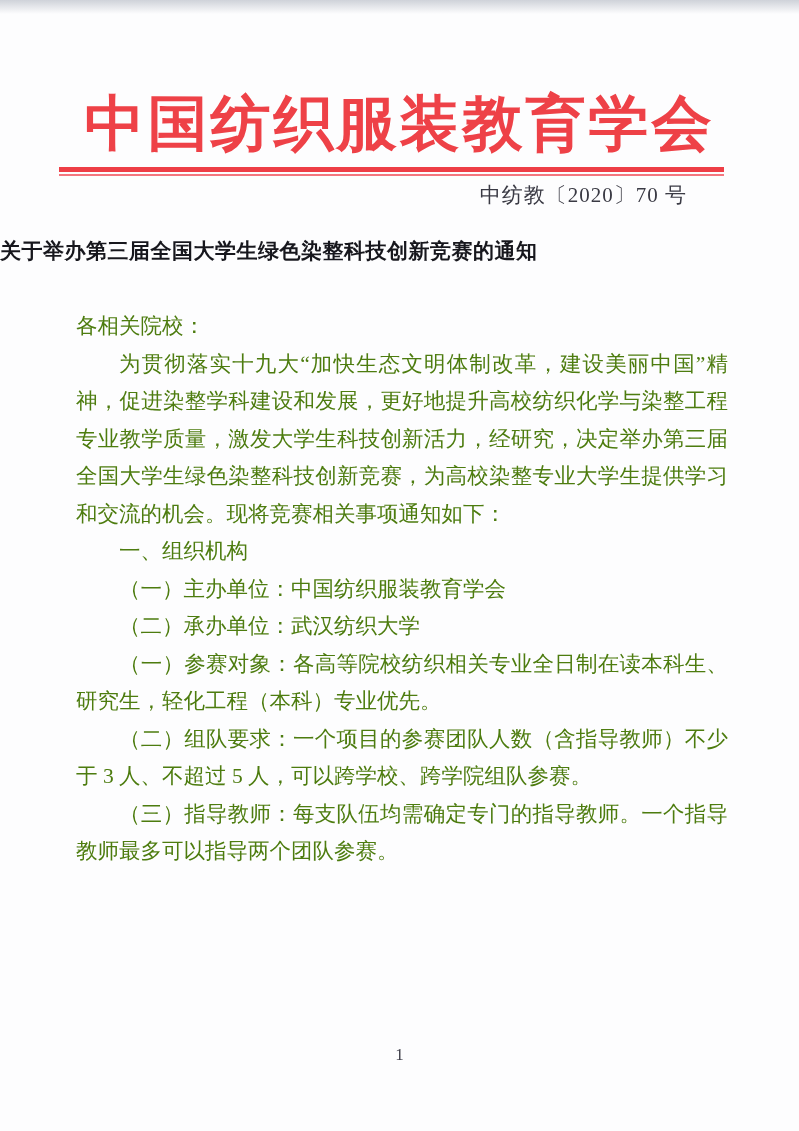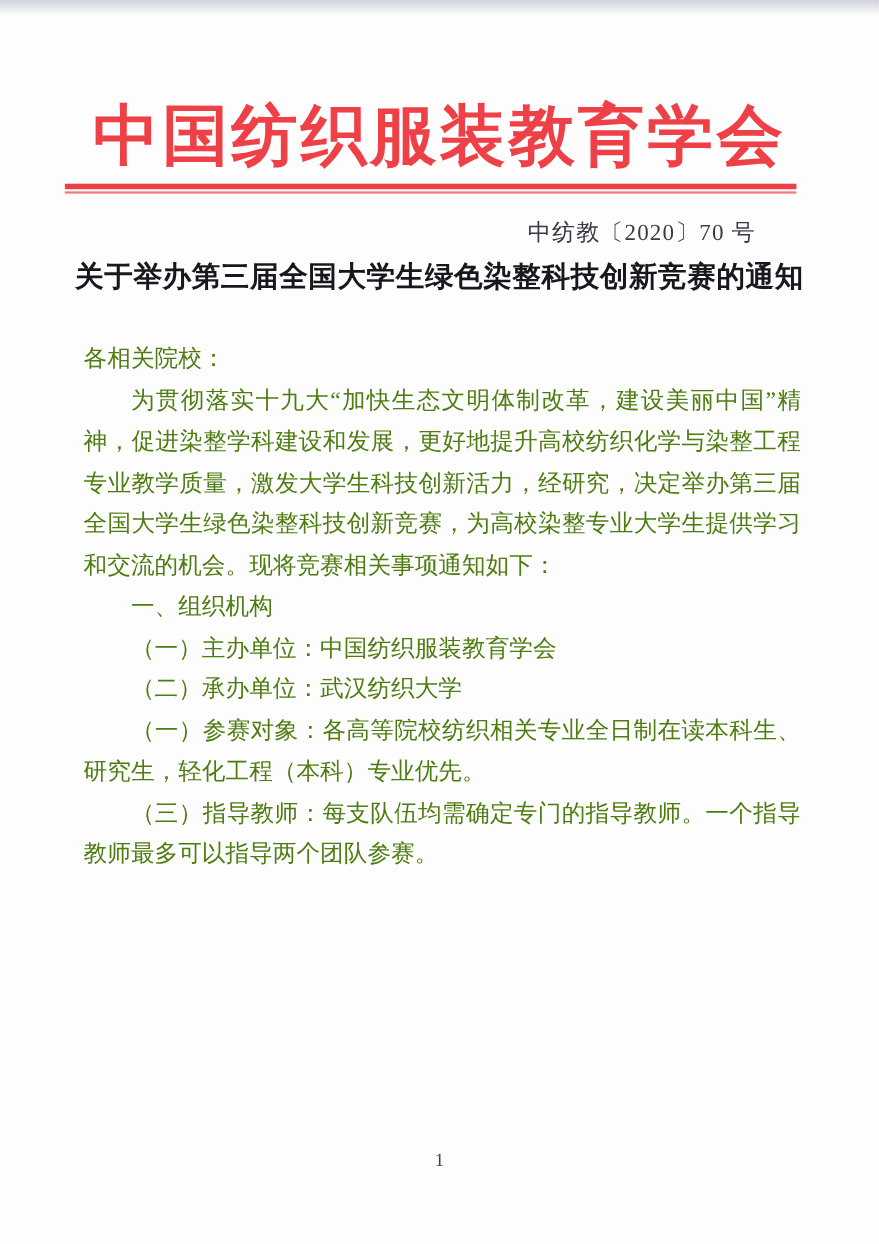--- a/index.html
+++ b/index.html
@@ -47,35 +47,34 @@
     height: 5px;
     background: #ee3e46;
   }
   .rule-thin {
     margin-top: 2px;
     height: 2px;
     background: #f4767e;
   }
   .doc-number {
     position: absolute;
-    top: 198px;
+    top: 182px;
     right: 112px;
     font-size: 21px;
     line-height: 26px;
     letter-spacing: 1px;
     color: #3a3a44;
   }
   .title {
     position: absolute;
     top: 234px;
     left: 0;
     width: 100%;
     margin: 0;
-    text-align: center;
-    font-size: 26px;
+    font-size: 21px;
     line-height: 34px;
     font-weight: bold;
     letter-spacing: 0.5px;
     color: #17171d;
     font-family: "Liberation Sans", sans-serif;
     white-space: nowrap;
   }
   .body-text {
     position: absolute;
     top: 308px;
@@ -135,20 +134,21 @@
         <p class="para">一、组织机构</p>
 
         <p class="para">（一）主办单位：中国纺织服装教育学会</p>
 
         <p class="para">（二）承办单位：武汉纺织大学</p>
 
 
 
         <p class="para">（一）参赛对象：各高等院校纺织相关专业全日制在读本科生、研究生，轻化工程（本科）专业优先。</p>
 
+        <p class="para">（二）组队要求：一个项目的参赛团队人数（含指导教师）不少于 3 人、不超过 5 人，可以跨学校、跨学院组队参赛。</p>
 
 
         <p class="para">（三）指导教师：每支队伍均需确定专门的指导教师。一个指导教师最多可以指导两个团队参赛。</p>
       </div>
   </div>
 
   <div class="page-number">1</div>
 
 </div>
 

